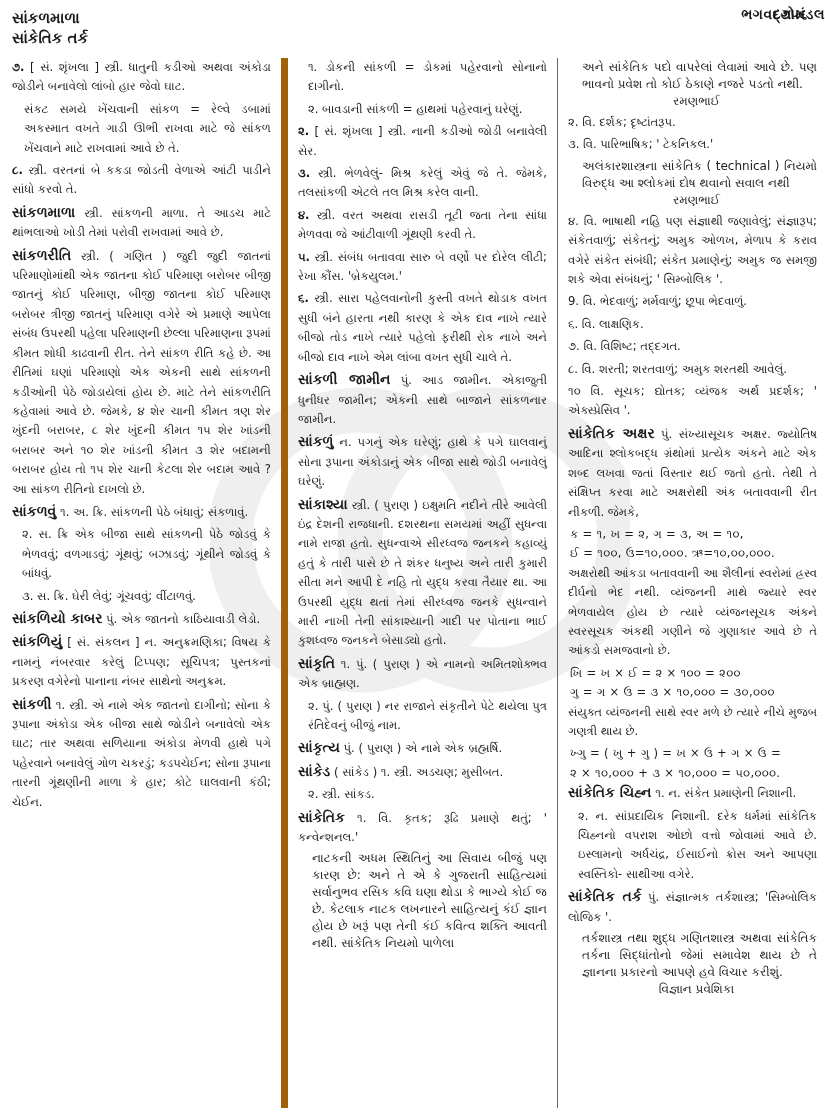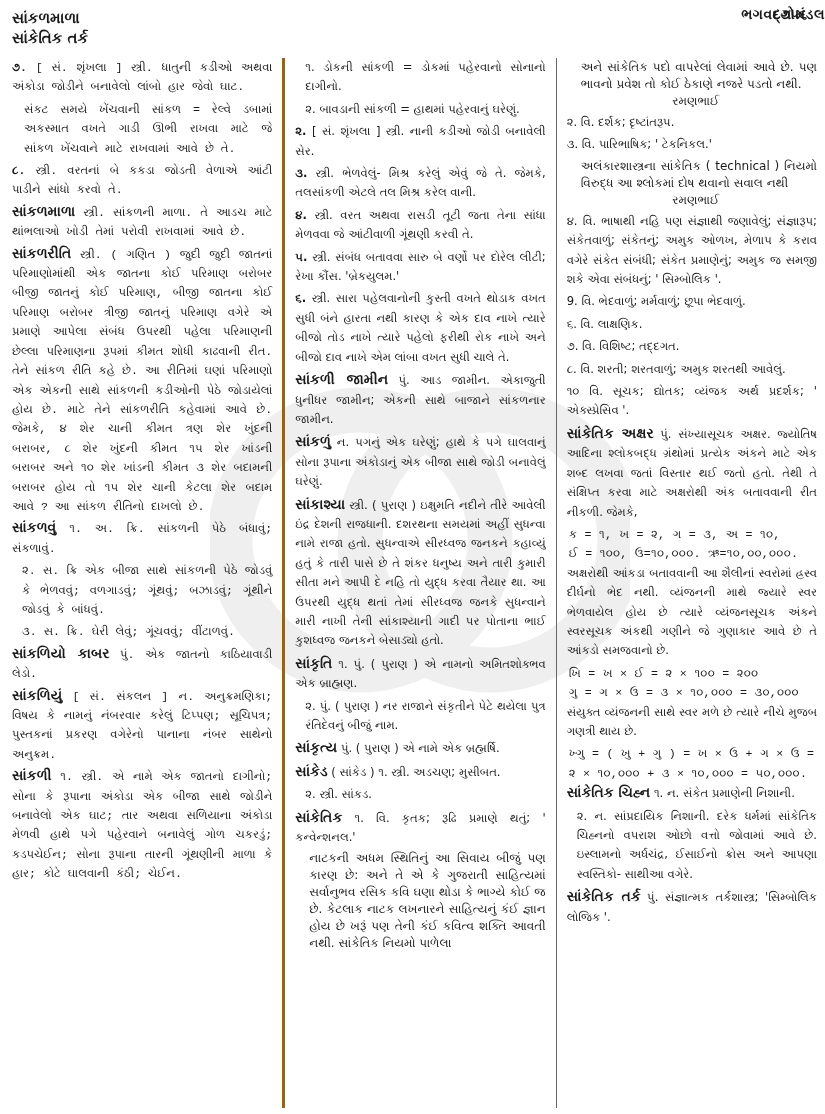--- a/index.html
+++ b/index.html
@@ -17,31 +17,31 @@
     position: absolute; left: 0; top: 0; width: 825px; height: 55px;
   }
   .hdr-left { position: absolute; left: 12px; top: 8px; font-weight: bold; font-size: 15px; line-height: 20px; }
   .hdr-center { position: absolute; left: 0; width: 825px; top: 6px; text-align: right; font-size: 14px; font-weight: bold; letter-spacing: 0.5px; }
   .hdr-right { position: absolute; right: 18px; top: 6px; font-size: 14px; font-weight: bold; }
   .columns {
     position: absolute; left: 12px; top: 58px; width: 805px; height: 1050px;
     display: flex;
   }
   .col { font-size: 11.6px; line-height: 19.4px; overflow: hidden; text-align: justify; }
-  .col1 { width: 262px; padding-right: 10px; border-right: 3px solid #a16207; font-family: Liberation Mono, monospace; }
+  .col1 { width: 262px; padding-right: 10px; border-right: 7px solid #a16207; }
   .col2 { width: 252px; padding: 0 10px; border-right: 1px solid #666; }
   .col3 { width: 252px; padding-left: 10px; }
   .entry { margin: 0 0 3px 0; }
   .entry .hw { font-weight: bold; font-size: 14px; }
   .entry .sense { font-weight: bold; }
   .indent { padding-left: 10px; }
   .sub { padding-left: 12px; }
   .quote { font-size: 12px; line-height: 17px; padding-left: 14px; margin: 1px 0 3px 0; }
   .quote .src { display: block; text-align: center; padding-right: 6px; }
-  .eq { padding-left: 2px; letter-spacing: 0.3px; font-family: Liberation Mono, monospace; }
+  .eq { padding-left: 2px; letter-spacing: 0.3px; }
 </style>
 </head>
 <body>
 
 <svg class="watermark" viewBox="0 0 420 420">
   <circle cx="150" cy="210" r="130" fill="none" stroke="#555" stroke-width="45"></circle>
   <circle cx="280" cy="210" r="130" fill="none" stroke="#555" stroke-width="45"></circle>
 </svg>
 
 <div class="header">
@@ -111,15 +111,19 @@
     <div class="eq">ઈ = ૧૦૦, ઉ=૧૦,૦૦૦. ઋ=૧૦,૦૦,૦૦૦.</div>
     <p class="entry">અક્ષરોથી આંકડા બતાવવાની આ શૈલીનાં સ્વરોમાં હ્રસ્વ દીર્ઘનો ભેદ નથી. વ્યંજનની માથે જ્યારે સ્વર ભેળવાયેલ હોય છે ત્યારે વ્યંજનસૂચક અંકને સ્વરસૂચક અંકથી ગણીને જે ગુણાકાર આવે છે તે આંકડો સમજવાનો છે.</p>
     <div class="eq">ખિ = ખ × ઈ = ૨ × ૧૦૦ = ૨૦૦</div>
     <div class="eq">ગુ = ગ × ઉ = ૩ × ૧૦,૦૦૦ = ૩૦,૦૦૦</div>
     <p class="entry">સંયુક્ત વ્યંજનની સાથે સ્વર મળે છે ત્યારે નીચે મુજબ ગણત્રી થાય છે.</p>
     <div class="eq">ખ્ગુ = ( ખુ + ગુ ) = ખ × ઉ + ગ × ઉ =</div>
     <div class="eq">૨ × ૧૦,૦૦૦ + ૩ × ૧૦,૦૦૦ = ૫૦,૦૦૦.</div>
     <p class="entry"><span class="hw">સાંકેતિક ચિહ્ન</span><span> ૧. ન. સંકેત પ્રમાણેની નિશાની.</span></p>
     <p class="entry indent">૨. ન. સાંપ્રદાયિક નિશાની. દરેક ધર્મમાં સાંકેતિક ચિહ્નનો વપરાશ ઓછો વત્તો જોવામાં આવે છે. ઇસ્લામનો અર્ધચંદ્ર, ઈસાઈનો ક્રોસ અને આપણા સ્વસ્તિકો- સાથીઆ વગેરે.</p>
     <p class="entry"><span class="hw">સાંકેતિક તર્ક</span><span> પું. સંજ્ઞાત્મક તર્કશાસ્ત્ર; 'સિમ્બોલિક લોજિક '.</span></p>
+    <div class="quote">
+      <span>તર્કશાસ્ત્ર તથા શુદ્ધ ગણિતશાસ્ત્ર અથવા સાંકેતિક તર્કના સિદ્ધાંતોનો જેમાં સમાવેશ થાય છે તે જ્ઞાનના પ્રકારનો આપણે હવે વિચાર કરીશું.</span>
+      <span class="src">વિજ્ઞાન પ્રવેશિકા</span>
+    </div>
   </div>
 
 </div>
 
 </body></html>

